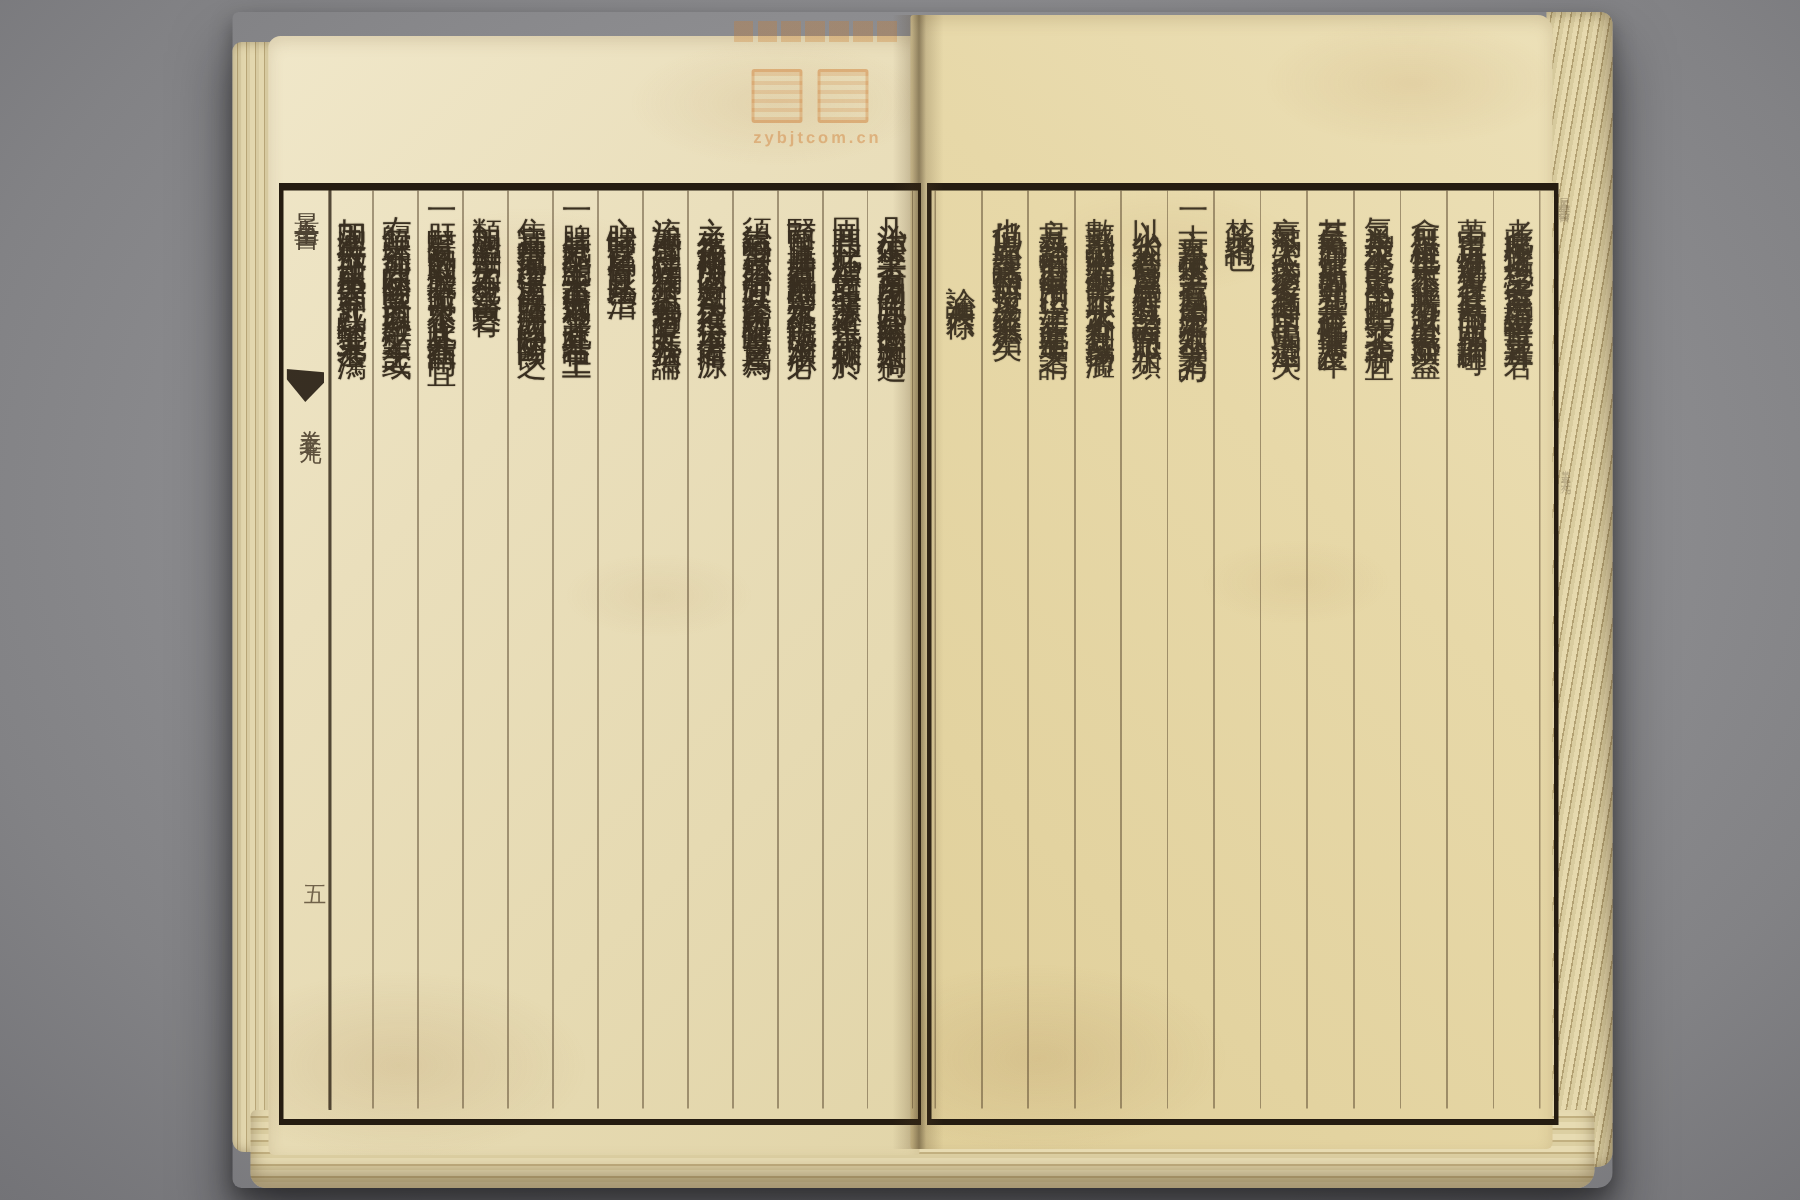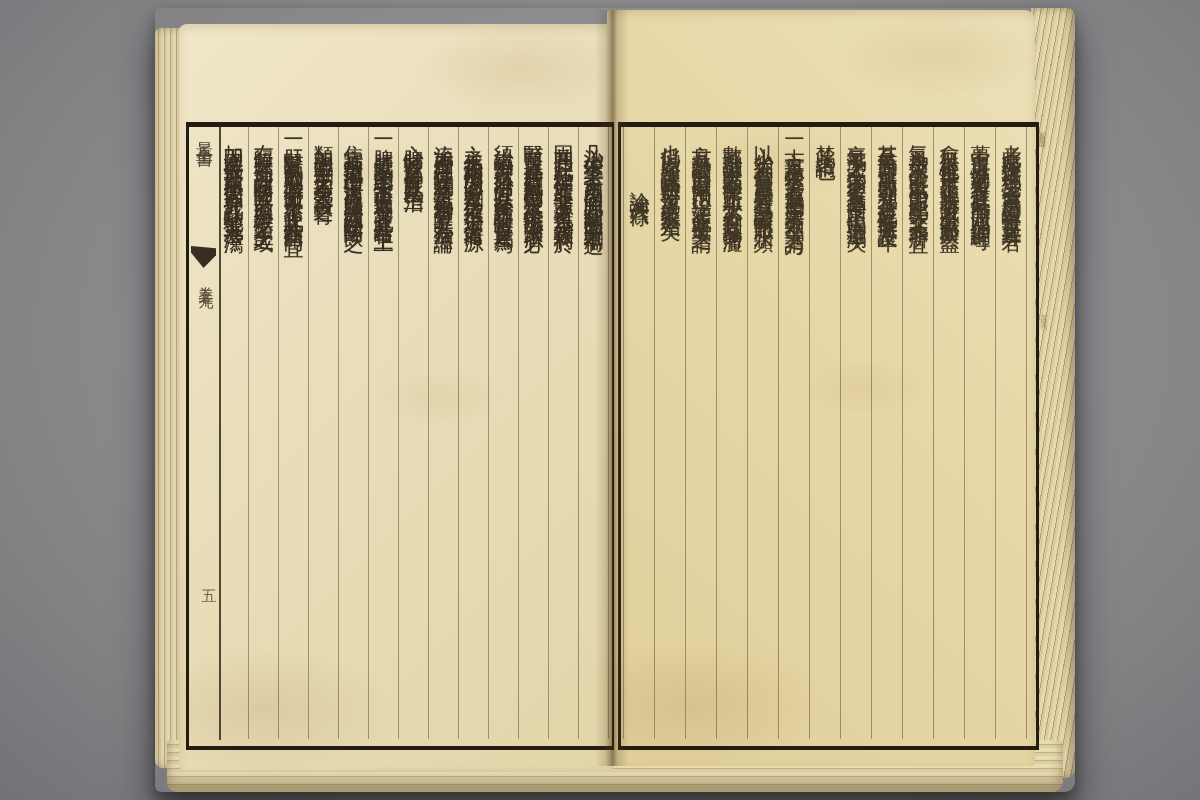--- a/index.html
+++ b/index.html
@@ -139,14 +139,20 @@
     <div class="fishtail"></div>
     <div class="vtext spine-volume">卷之三十九</div>
     <div class="vtext spine-pagenum">五</div>
 
     <div class="vtext right-fold-title">景岳全書</div>
     <div class="vtext right-fold-volume">卷之三十九</div>
 
     <div class="gutter"></div>
   </div>
 
+  <div class="watermark">
+    <div class="wm-blocks"></div>
+    <div class="wm-seal wm-seal-1"></div>
+    <div class="wm-seal wm-seal-2"></div>
+    <div class="wm-url">zybjtcom.cn</div>
+  </div>
 
 </div>
 
 </body></html>

